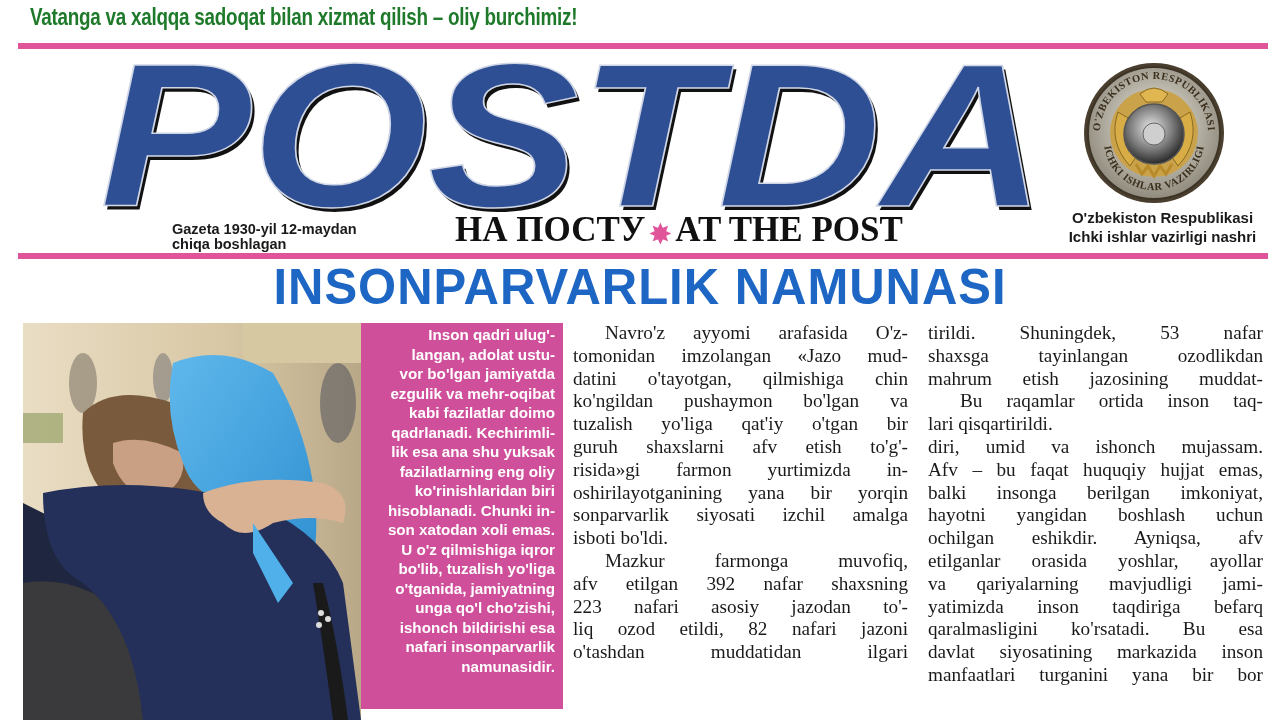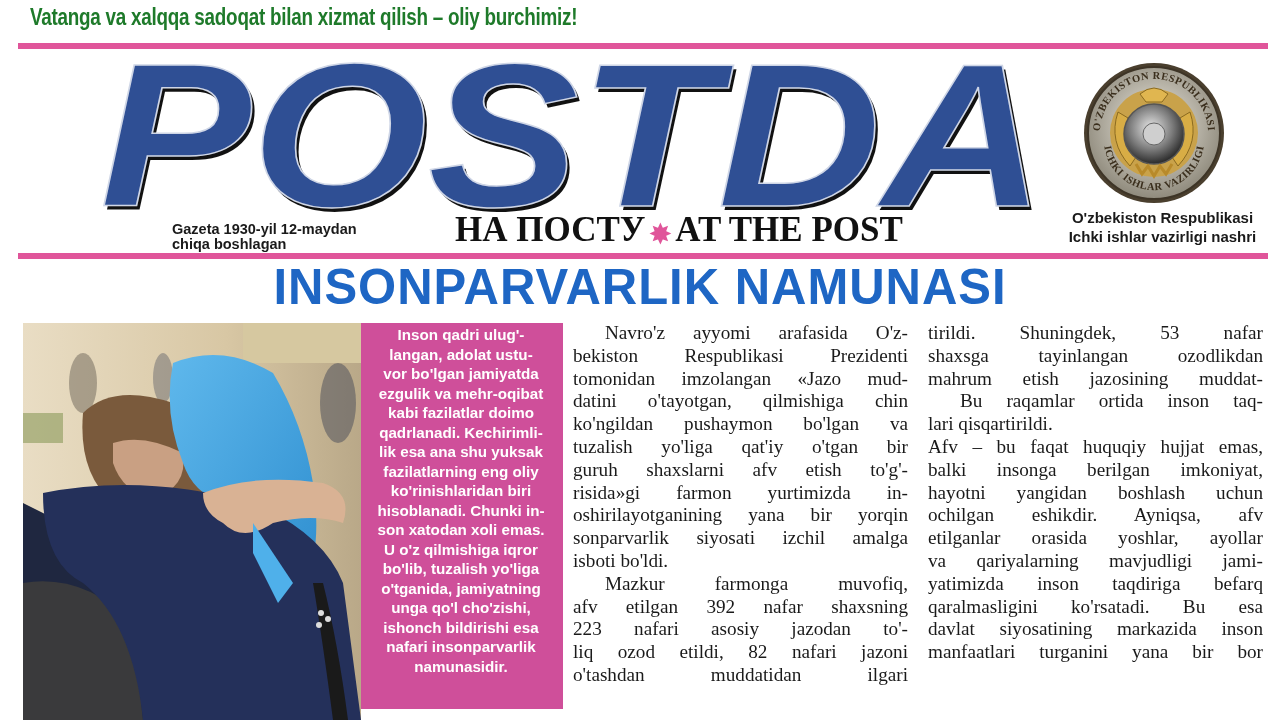--- a/index.html
+++ b/index.html
@@ -10,21 +10,21 @@
   .rule.bottom{top:253px;}
   .masthead{position:absolute;left:100px;top:48px;width:955px;height:170px;}
   .masthead svg{width:100%;height:100%;}
   .since{position:absolute;left:172px;top:222px;width:230px;font-weight:bold;font-size:14.5px;line-height:15px;color:#1a1a1a;}
   .subtitle{position:absolute;left:455px;top:210px;width:520px;font-family:"Liberation Serif",serif;font-weight:bold;font-size:35px;color:#111;white-space:nowrap;display:flex;align-items:flex-end;gap:4px;}
   .subtitle .star{color:#e0559a;font-size:26px;}
   .emblem{position:absolute;left:1078px;top:62px;width:152px;height:142px;}
   .publisher{position:absolute;left:1055px;top:208px;width:215px;text-align:center;font-weight:bold;font-size:15px;line-height:19px;color:#1a1a1a;}
   .headline{position:absolute;left:0;top:258px;width:1280px;text-align:center;font-family:"Liberation Sans",sans-serif;font-weight:bold;font-size:50px;color:#1e66c4;letter-spacing:1px;transform:scaleX(0.98);}
   .photo{position:absolute;left:23px;top:323px;width:338px;height:397px;overflow:hidden;}
-  .pullquote{position:absolute;left:361px;top:323px;width:202px;height:386px;background:#cf4f9a;color:#ffffff;font-weight:bold;font-size:15.2px;line-height:19.5px;text-align:center;padding:2px 8px 0 6px;box-sizing:border-box;}
+  .pullquote{position:absolute;left:361px;top:323px;width:202px;height:386px;background:#cf4f9a;color:#ffffff;font-weight:bold;font-size:15.2px;line-height:19.5px;text-align:right;padding:2px 8px 0 6px;box-sizing:border-box;}
   .col{position:absolute;top:322px;font-family:Liberation Serif, serif;font-size:19.2px;line-height:22.8px;color:#1a1a1a;text-align:justify;}
   .col1{left:573px;width:335px;}
   .col2{left:928px;width:335px;}
   .col .line{display:block;text-align:justify;text-align-last:justify;white-space:nowrap;}
   .col .line.last{text-align-last:left;}
   .col .line.indent{padding-left:32px;}
 </style>
 </head>
 <body>
 
@@ -143,21 +143,20 @@
   <div>bo'lib, tuzalish yo'liga</div>
   <div>o'tganida,  jamiyatning</div>
   <div>unga qo'l cho'zishi,</div>
   <div>ishonch bildirishi esa</div>
   <div>nafari insonparvarlik</div>
   <div>namunasidir.</div>
 </div>
 
 <div class="col col1">
   <span class="line indent">Navro'z ayyomi arafasida O'z-</span>
-  <span class="line">bekiston Respublikasi Prezidenti</span>
   <span class="line">tomonidan imzolangan «Jazo mud-</span>
   <span class="line">datini o'tayotgan, qilmishiga chin</span>
   <span class="line">ko'ngildan pushaymon bo'lgan va</span>
   <span class="line">tuzalish yo'liga qat'iy o'tgan bir</span>
   <span class="line">guruh shaxslarni afv etish to'g'-</span>
   <span class="line">risida»gi farmon  yurtimizda in-</span>
   <span class="line">oshirilayotganining yana bir yorqin</span>
   <span class="line">sonparvarlik siyosati izchil amalga</span>
   <span class="line last">isboti bo'ldi.</span>
   <span class="line indent">Mazkur farmonga muvofiq,</span>
@@ -166,20 +165,21 @@
   <span class="line">liq ozod etildi, 82 nafari jazoni</span>
   <span class="line">o'tashdan muddatidan ilgari</span>
 </div>
 
 <div class="col col2">
   <span class="line">tirildi. Shuningdek, 53 nafar</span>
   <span class="line">shaxsga tayinlangan ozodlikdan</span>
   <span class="line">mahrum etish jazosining muddat-</span>
   <span class="line indent">Bu raqamlar ortida inson taq-</span>
   <span class="line last">lari qisqartirildi.</span>
+  <span class="line">diri, umid va ishonch mujassam.</span>
   <span class="line">Afv – bu faqat huquqiy hujjat emas,</span>
   <span class="line">balki insonga berilgan imkoniyat,</span>
   <span class="line">hayotni yangidan boshlash uchun</span>
   <span class="line">ochilgan eshikdir. Ayniqsa, afv</span>
   <span class="line">etilganlar orasida yoshlar, ayollar</span>
   <span class="line">va qariyalarning mavjudligi jami-</span>
   <span class="line">yatimizda inson taqdiriga befarq</span>
   <span class="line">qaralmasligini ko'rsatadi. Bu esa</span>
   <span class="line">davlat siyosatining markazida inson</span>
   <span class="line">manfaatlari turganini yana bir bor</span>

